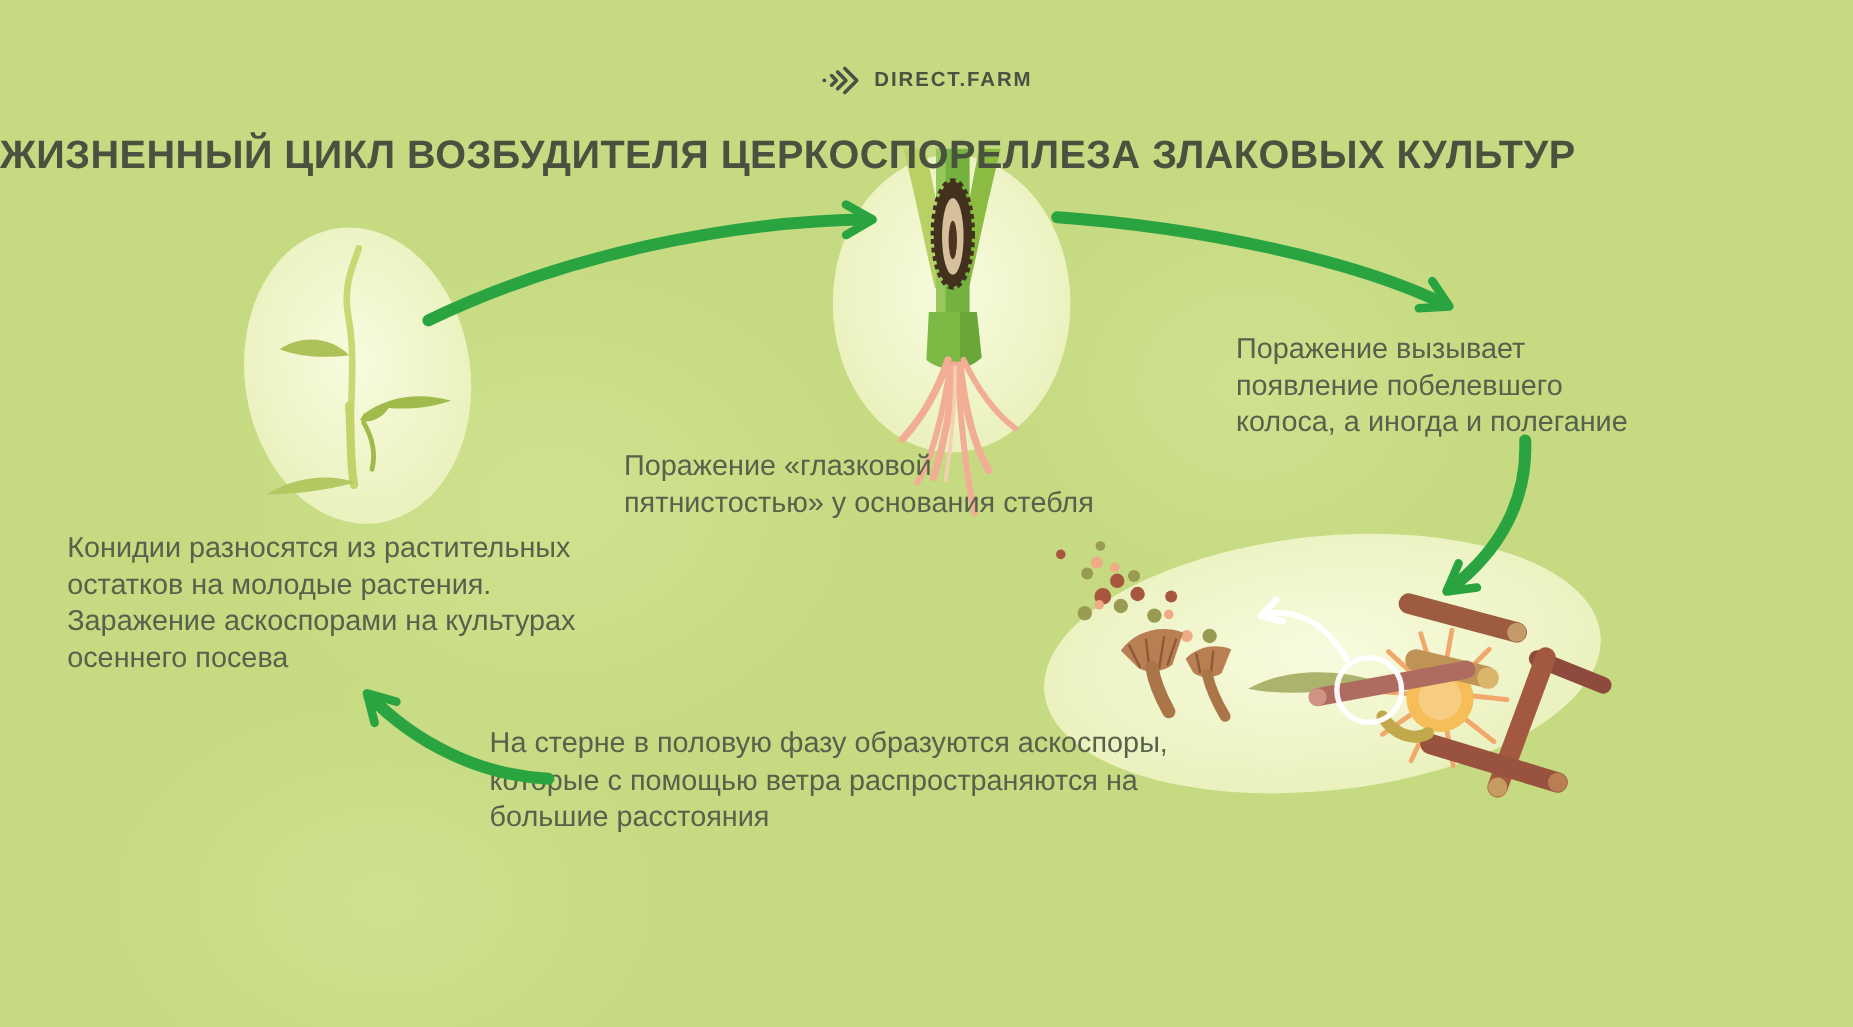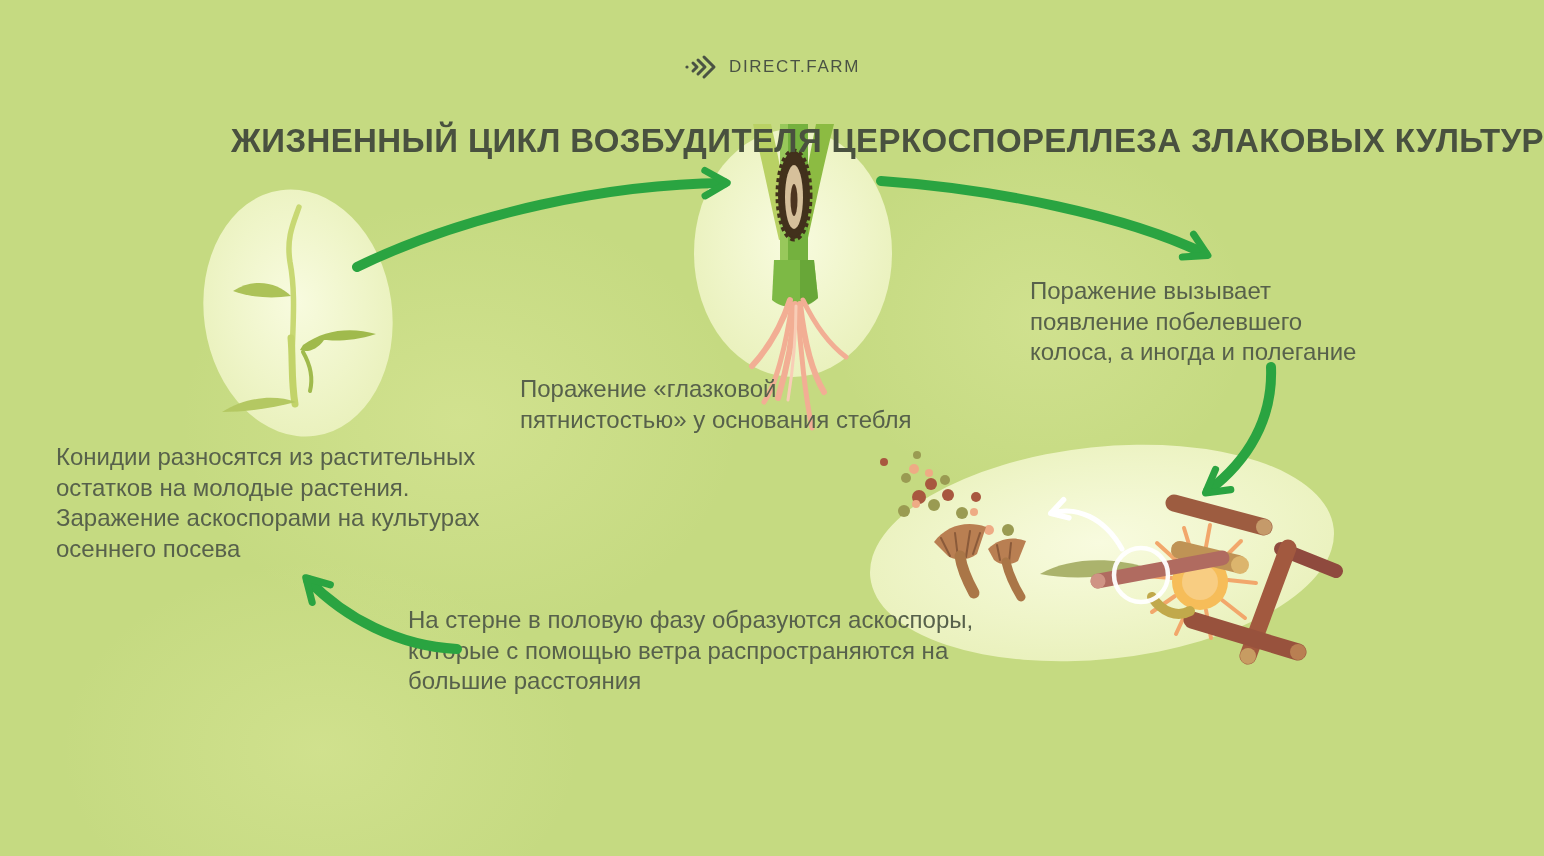--- a/index.html
+++ b/index.html
@@ -22,26 +22,26 @@
     background: radial-gradient(closest-side, rgba(224,235,160,0.40), rgba(224,235,160,0)); }
   .patch-3 { left: 830px; top: 140px; width: 420px; height: 360px;
     background: radial-gradient(closest-side, rgba(228,238,168,0.35), rgba(228,238,168,0)); }
 
   .logo {
     position: absolute;
     top: 54px; left: 0; width: 100%;
     display: flex; align-items: center; justify-content: center; gap: 9px;
   }
   .logo .brand {
-    color: #4a5244; font-weight: normal; font-size: 17px; letter-spacing: 1.6px;
+    color: #4a5244; font-weight: bold; font-size: 17px; letter-spacing: 1.6px;
   }
   .title {
     position: absolute;
-    top: 100px; left: 0; width: 100%;
-    text-align: right;
+    top: 88px; left: 0; width: 100%;
+    text-align: left;
     color: #49513f;
     font-size: 33px;
     font-weight: bold;
     letter-spacing: 0.4px;
   }
   .caption {
     position: absolute;
     text-align: left;
     color: #57614b;
     font-size: 24px;

